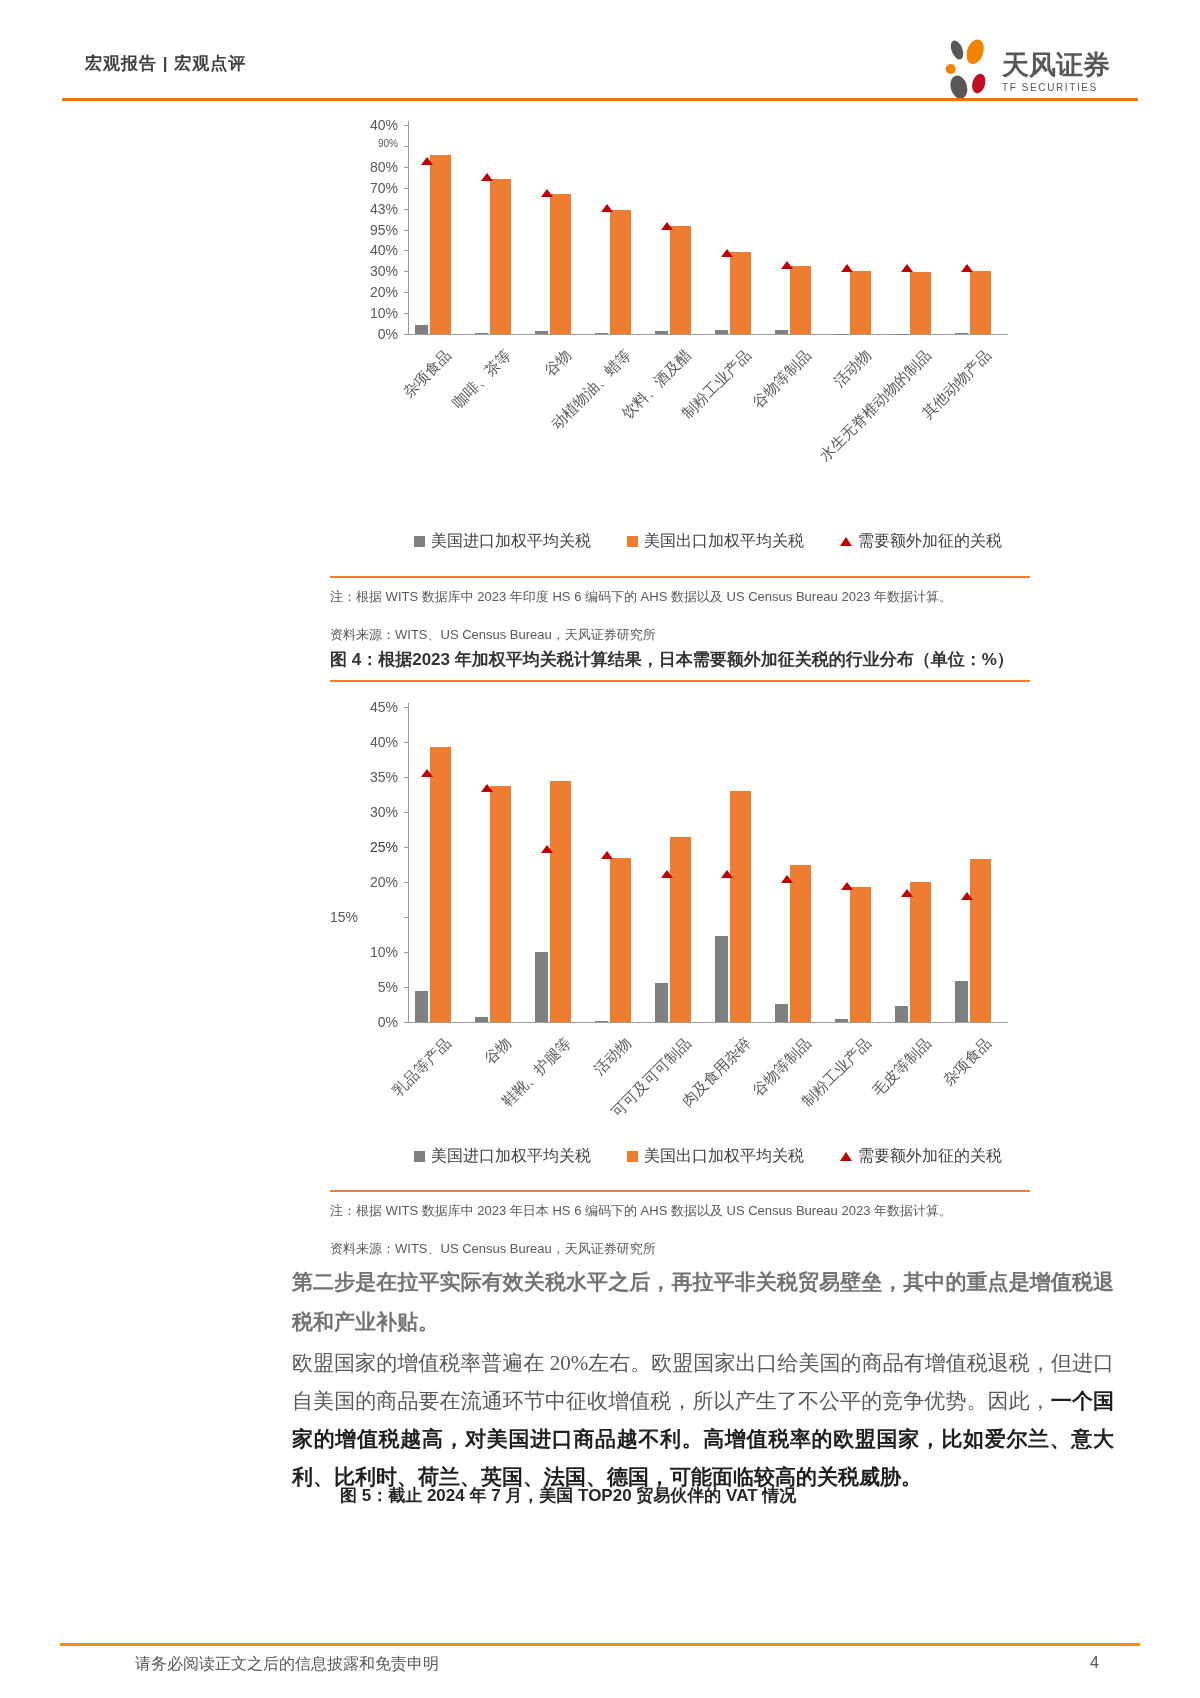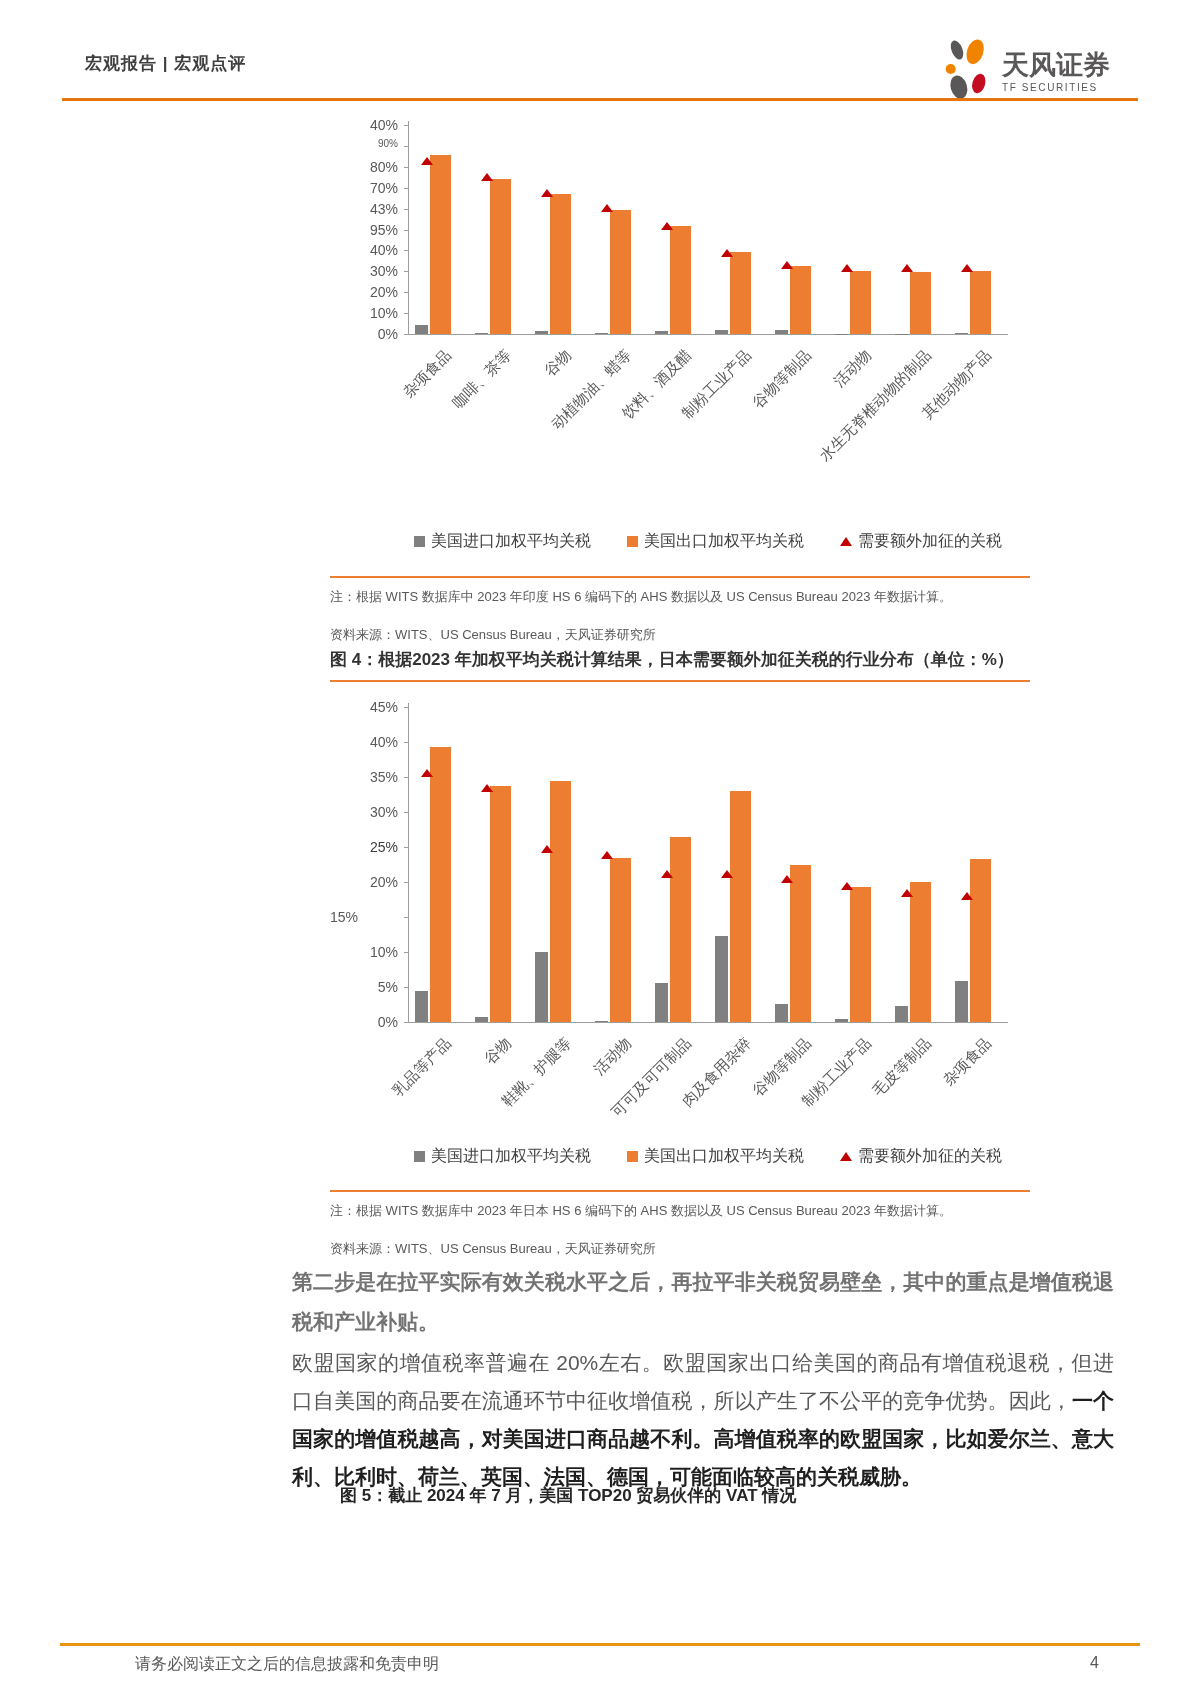--- a/index.html
+++ b/index.html
@@ -22,21 +22,21 @@
           font-size:16px;color:#404040;}
   .legend-item{display:flex;align-items:center;gap:6px;}
   .sw{width:11px;height:11px;display:inline-block;}
   .tri-glyph{width:0;height:0;border-left:6px solid transparent;border-right:6px solid transparent;display:inline-block;}
   
   .fig-rule{position:absolute;height:2px;background:#ED7D31;}
   .fig-note{position:absolute;font-size:13px;color:#595959;white-space:nowrap;}
   .fig-title{position:absolute;font-size:17px;font-weight:bold;color:#333333;white-space:nowrap;}
   
   .para-bold{position:absolute;font-size:21px;font-weight:bold;color:#737373;line-height:40px;text-align:justify;}
-  .para{position:absolute;font-size:21px;color:#595959;line-height:38px;text-align:justify;}
+  .para{position:absolute;font-size:21px;color:#595959;line-height:38px;text-align:justify;font-family:Liberation Serif, serif;}
   .para .bold-run{font-weight:bold;color:#1f1f1f;}
   .fig5-title{position:absolute;font-size:17px;font-weight:bold;color:#262626;white-space:nowrap;}
   
   .footer-rule{position:absolute;left:60px;top:1643px;width:1080px;height:3px;background:#E8940F;}
   .footer-text{position:absolute;left:135px;top:1654px;font-size:16px;color:#595959;}
   .footer-page{position:absolute;left:1090px;top:1654px;font-size:16px;color:#595959;}
 </style>
 </head>
 <body>
 

